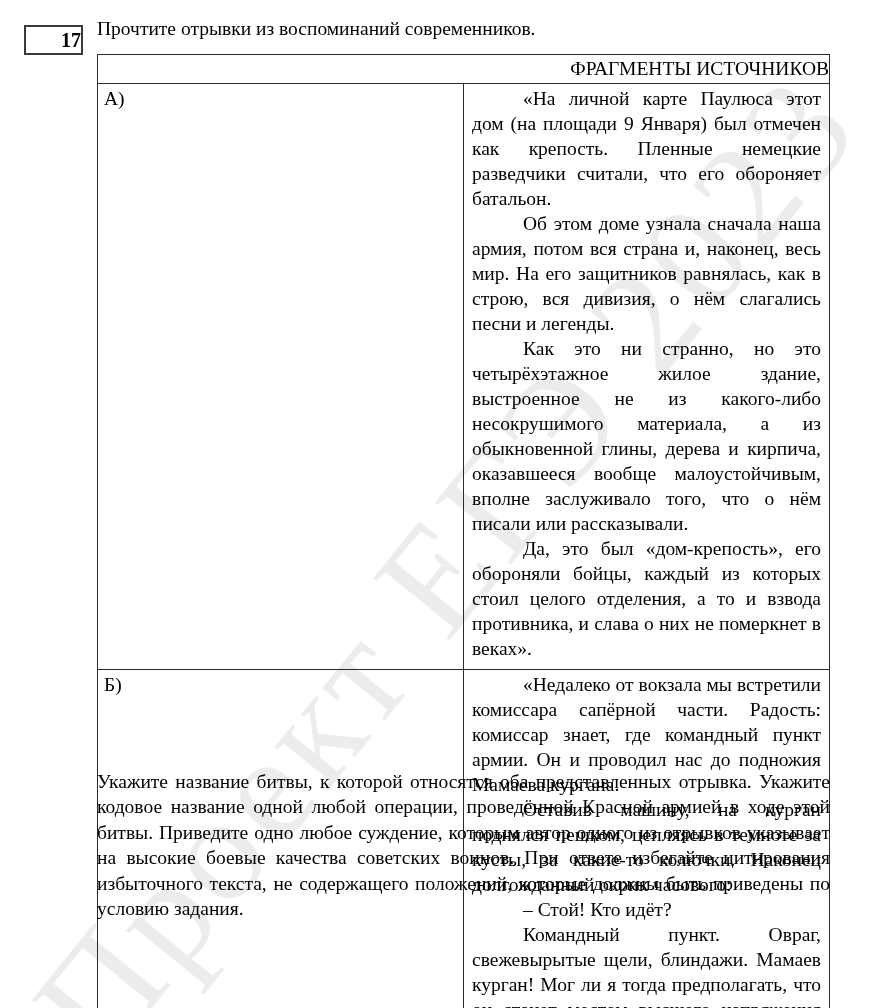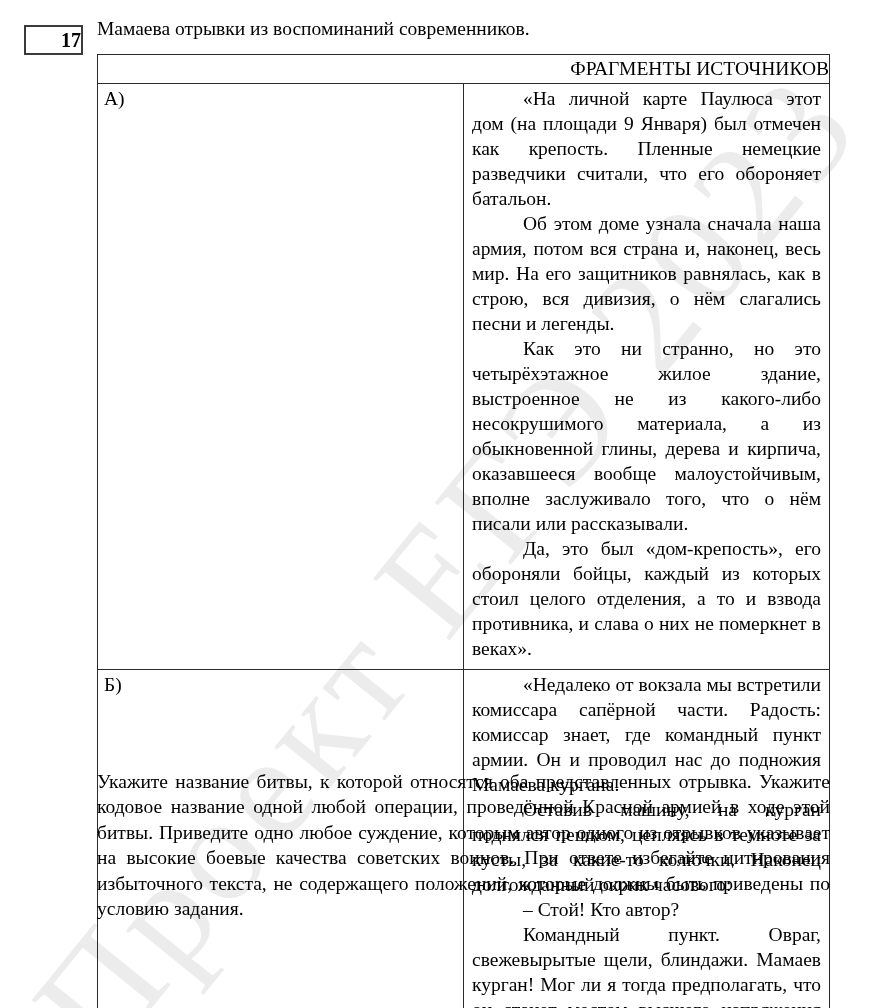--- a/index.html
+++ b/index.html
@@ -83,42 +83,42 @@
 <body>
 
 <div class="watermark">Проект ЕГЭ 2023</div>
 
 <div class="content">
 
   <div class="qnum-box">
     <span>17</span>
   </div>
 
-  <div class="instruction">Мамаева отрывки из воспоминаний современников.</div>
+  <div class="instruction">Прочтите отрывки из воспоминаний современников.</div>
 
   <table class="sources">
     <tbody>
       <tr>
         <td class="thead" colspan="2">ФРАГМЕНТЫ ИСТОЧНИКОВ</td>
       </tr>
       <tr>
         <td class="label-cell">А)</td>
         <td class="text-cell">
             <p class="frag-p">«На личной карте Паулюса этот дом (на площади 9 Января) был отмечен как крепость. Пленные немецкие разведчики считали, что его обороняет батальон.</p>
             <p class="frag-p">Об этом доме узнала сначала наша армия, потом вся страна и, наконец, весь мир. На его защитников равнялась, как в строю, вся дивизия, о нём слагались песни и легенды.</p>
             <p class="frag-p">Как это ни странно, но это четырёхэтажное жилое здание, выстроенное не из какого-либо несокрушимого материала, а из обыкновенной глины, дерева и кирпича, оказавшееся вообще малоустойчивым, вполне заслуживало того, что о нём писали или рассказывали.</p>
             <p class="frag-p">Да, это был «дом-крепость», его обороняли бойцы, каждый из которых стоил целого отделения, а то и взвода противника, и слава о них не померкнет в веках».</p>
           </td>
       </tr>
       <tr>
         <td class="label-cell">Б)</td>
         <td class="text-cell">
             <p class="frag-p">«Недалеко от вокзала мы встретили комиссара сапёрной части. Радость: комиссар знает, где командный пункт армии. Он и проводил нас до подножия Мамаева кургана.</p>
             <p class="frag-p">Оставив машину, на курган поднялся пешком, цепляясь в темноте за кусты, за какие-то колючки. Наконец долгожданный окрик часового:</p>
-            <p class="frag-p">– Стой! Кто автор?</p>
+            <p class="frag-p">– Стой! Кто идёт?</p>
             <p class="frag-p">Командный пункт. Овраг, свежевырытые щели, блиндажи. Мамаев курган! Мог ли я тогда предполагать, что он станет местом высшего напряжения боёв, что здесь, на этом клочке, не останется ни одного живого места, не перекопанного взрывами снарядов и авиабомб?</p>
           </td>
       </tr>
     </tbody>
   </table>
 
   <div class="task">Укажите название битвы, к которой относятся оба представленных отрывка. Укажите кодовое название одной любой операции, проведённой Красной армией в ходе этой битвы. Приведите одно любое суждение, которым автор одного из отрывков указывает на высокие боевые качества советских воинов. При ответе избегайте цитирования избыточного текста, не содержащего положений, которые должны быть приведены по условию задания.</div>
 
 </div>
 

